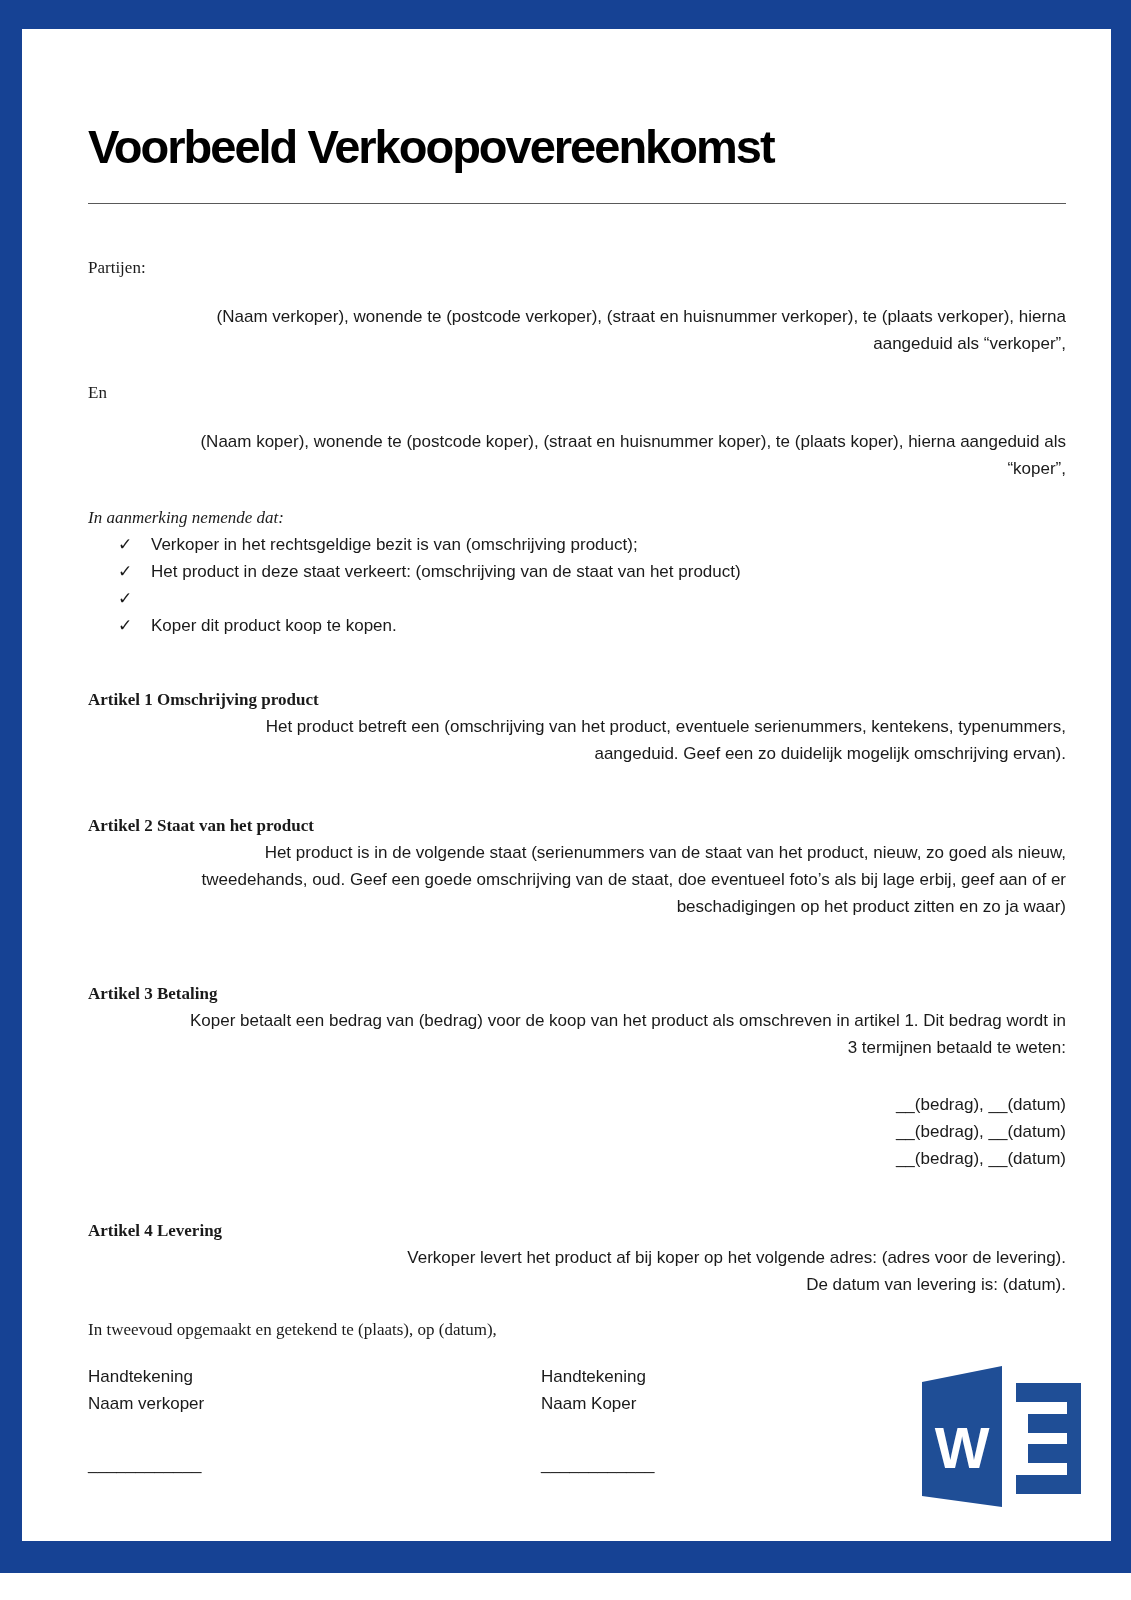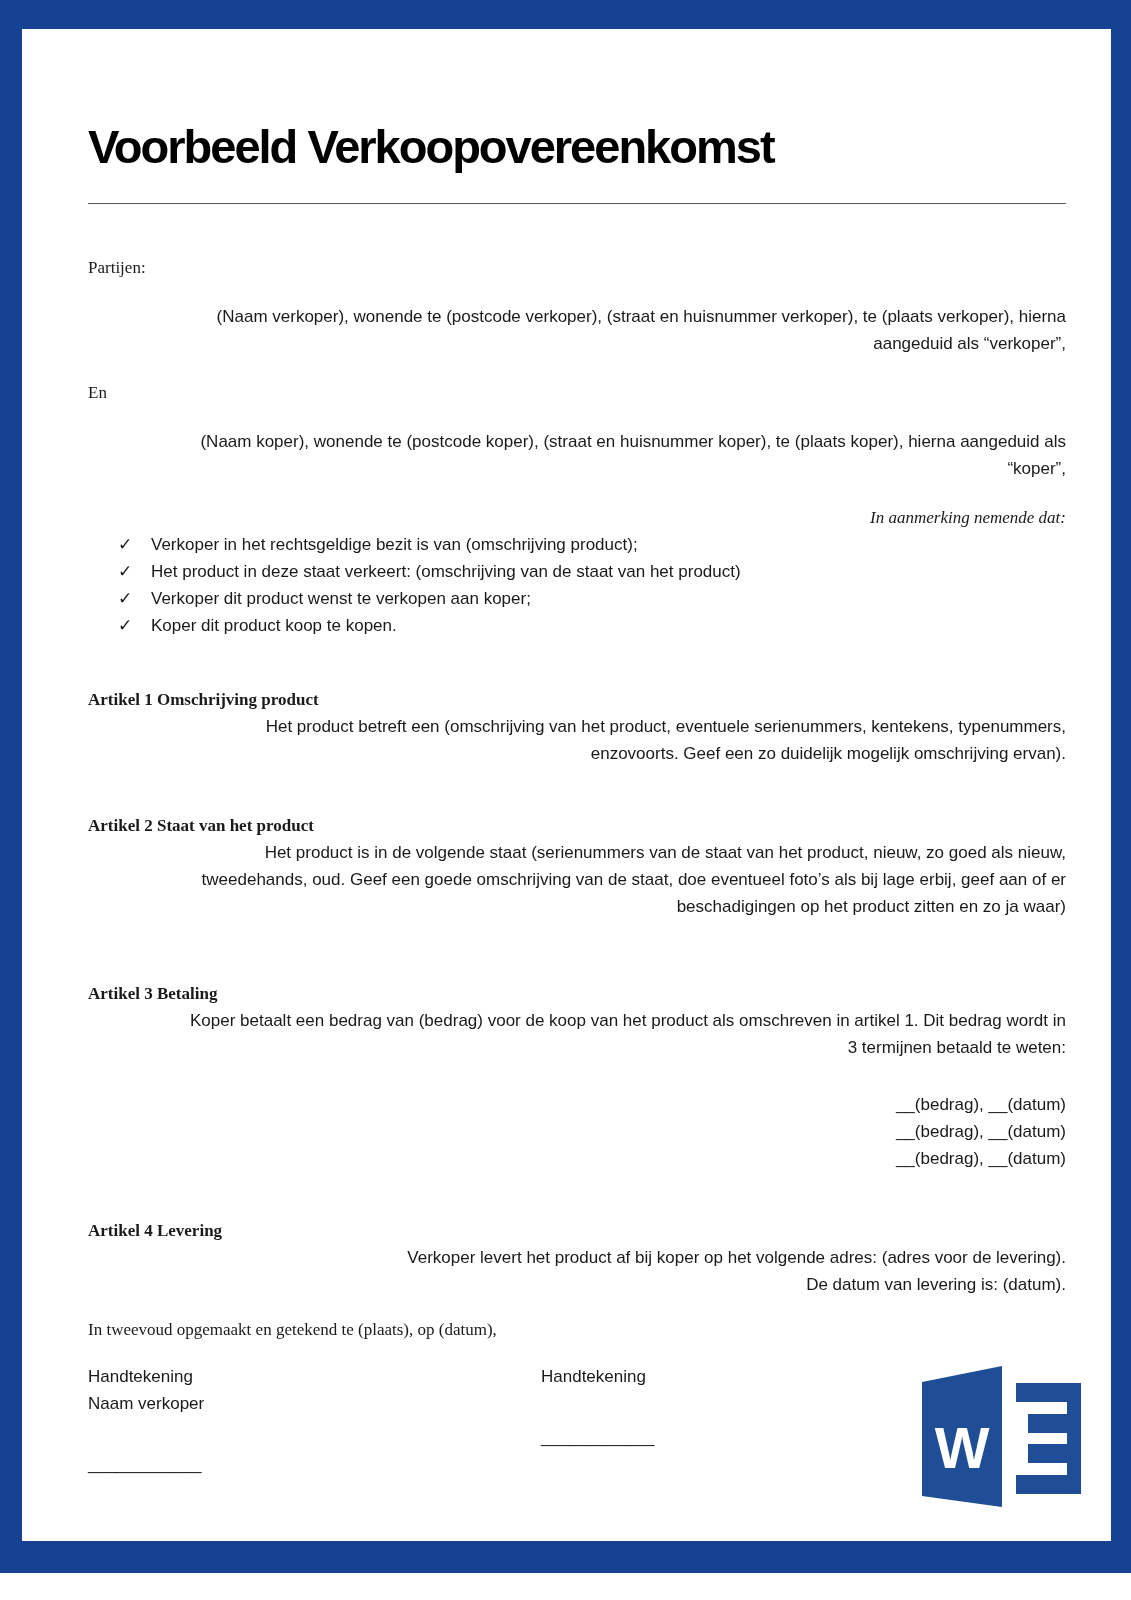--- a/index.html
+++ b/index.html
@@ -39,21 +39,21 @@
   }
   .title-rule {
     border: none;
     border-top: 1px solid #595959;
     margin: 30px 0 0 0;
   }
   p { margin: 0; font-family: Liberation Serif, serif; }
   .line { white-space: nowrap; text-align: right; }
   .partijen { margin-top: 50px; }
   .para { margin-top: 22px; }
-  .lead-italic { font-style: italic; text-align: right; }
+  .lead-italic { font-style: italic; }
   .recital-list { margin: 0; padding: 0; list-style: none; }
   .recital-item { display: flex; padding-left: 30px; }
   .check { width: 16px; margin-right: 17px; flex: 0 0 auto; }
   .agreement-lead { margin-top: 30px; }
   .article-heading { font-weight: bold; margin-top: 47px; }
   .article-heading.gap-mid { margin-top: 45px; }
   .article-heading.gap-big { margin-top: 60px; }
   .installments { margin-top: 30px; }
   .closing { margin-top: 18px; }
   .signatures { display: flex; margin-top: 20px; }
@@ -97,33 +97,32 @@
         <li class="recital-item">
           <span class="check">✓</span>
           <span class="line">Verkoper in het rechtsgeldige bezit is van (omschrijving product);</span>
         </li>
         <li class="recital-item">
           <span class="check">✓</span>
           <span class="line">Het product in deze staat verkeert: (omschrijving van de staat van het product)</span>
         </li>
         <li class="recital-item">
           <span class="check">✓</span>
-          <span class="line">Verkoper dit product wenst te verkopen aan koper;</span>
         </li>
         <li class="recital-item">
           <span class="check">✓</span>
           <span class="line">Koper dit product koop te kopen.</span>
         </li>
       </ul>
 
 
       <div>
         <p class="article-heading">Artikel 1 Omschrijving product</p>
         <div class="line">Het product betreft een (omschrijving van het product, eventuele serienummers, kentekens, typenummers,</div>
-        <div class="line">enzovoorts. Geef een zo duidelijk mogelijk omschrijving ervan).</div>
+        <div class="line">aangeduid. Geef een zo duidelijk mogelijk omschrijving ervan).</div>
       </div>
 
       <div>
         <p class="article-heading gap-mid">Artikel 2 Staat van het product</p>
         <div class="line">Het product is in de volgende staat (serienummers van de staat van het product, nieuw, zo goed als nieuw,</div>
         <div class="line">tweedehands, oud. Geef een goede omschrijving van de staat, doe eventueel foto’s als bij lage erbij, geef aan of er</div>
         <div class="line">beschadigingen op het product zitten en zo ja waar)</div>
       </div>
 
       <div>
@@ -146,20 +145,21 @@
       <p class="closing">In tweevoud opgemaakt en getekend te (plaats), op (datum),</p>
 
       <div class="signatures">
         <div class="sig-col">
           <div>Handtekening</div>
           <div>Naam verkoper</div>
           <div class="sig-line">____________</div>
         </div>
         <div class="sig-col">
           <div>Handtekening</div>
+          <div>Naam Koper</div>
           <div class="sig-line">____________</div>
         </div>
       </div>
 
     </div>
 
     <svg class="word-logo" viewBox="0 0 160 143" xmlns="http://www.w3.org/2000/svg">
       <polygon points="0,17 80,1 80,142 0,131" fill="#1f4e96"></polygon>
       <text x="40" y="103" font-size="58" font-weight="bold" fill="#ffffff" text-anchor="middle" font-family="Liberation Sans, sans-serif">W</text>
       <g fill="#1f4e96">

